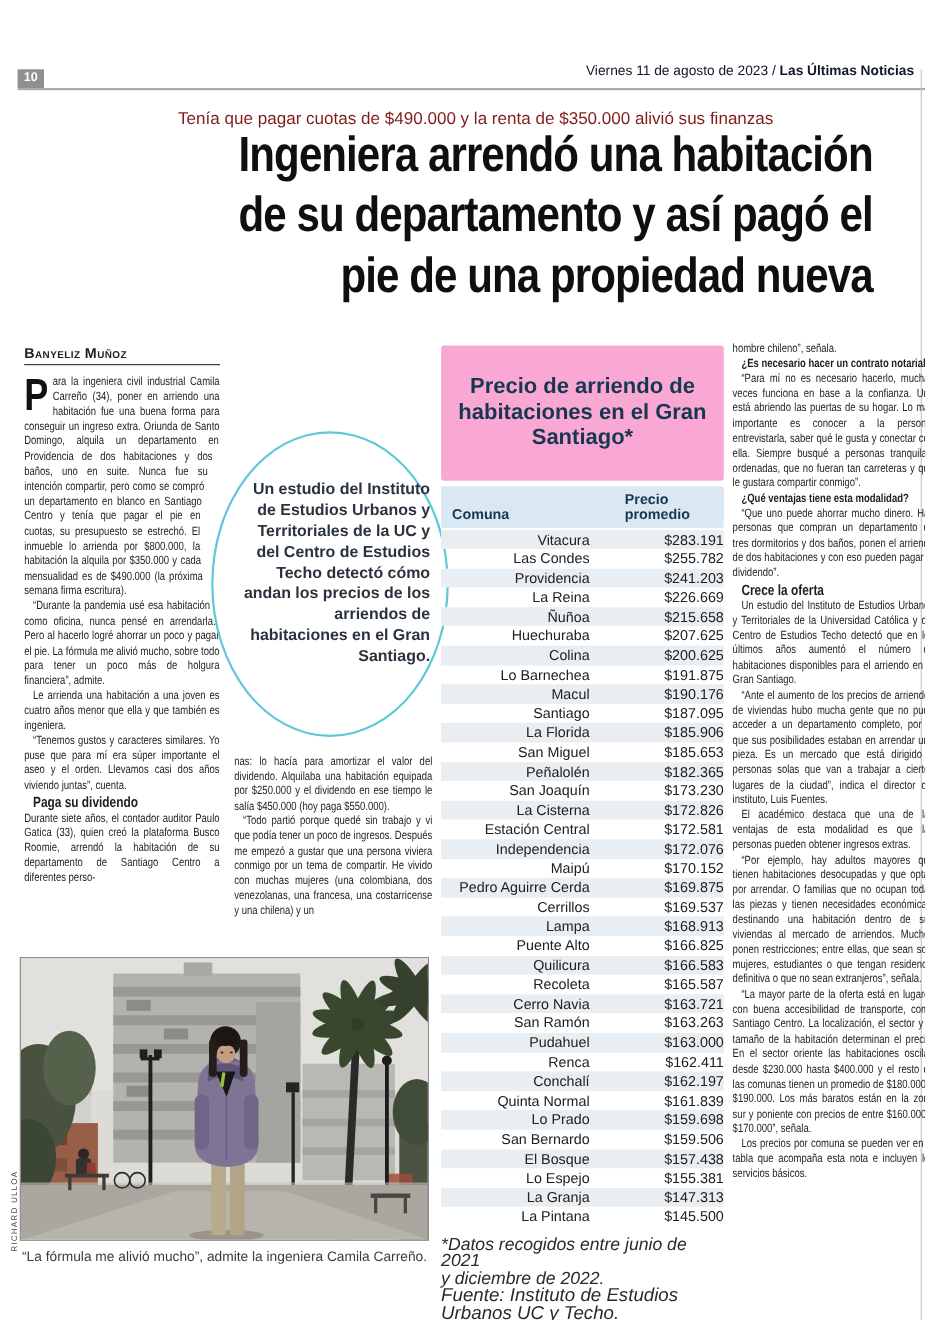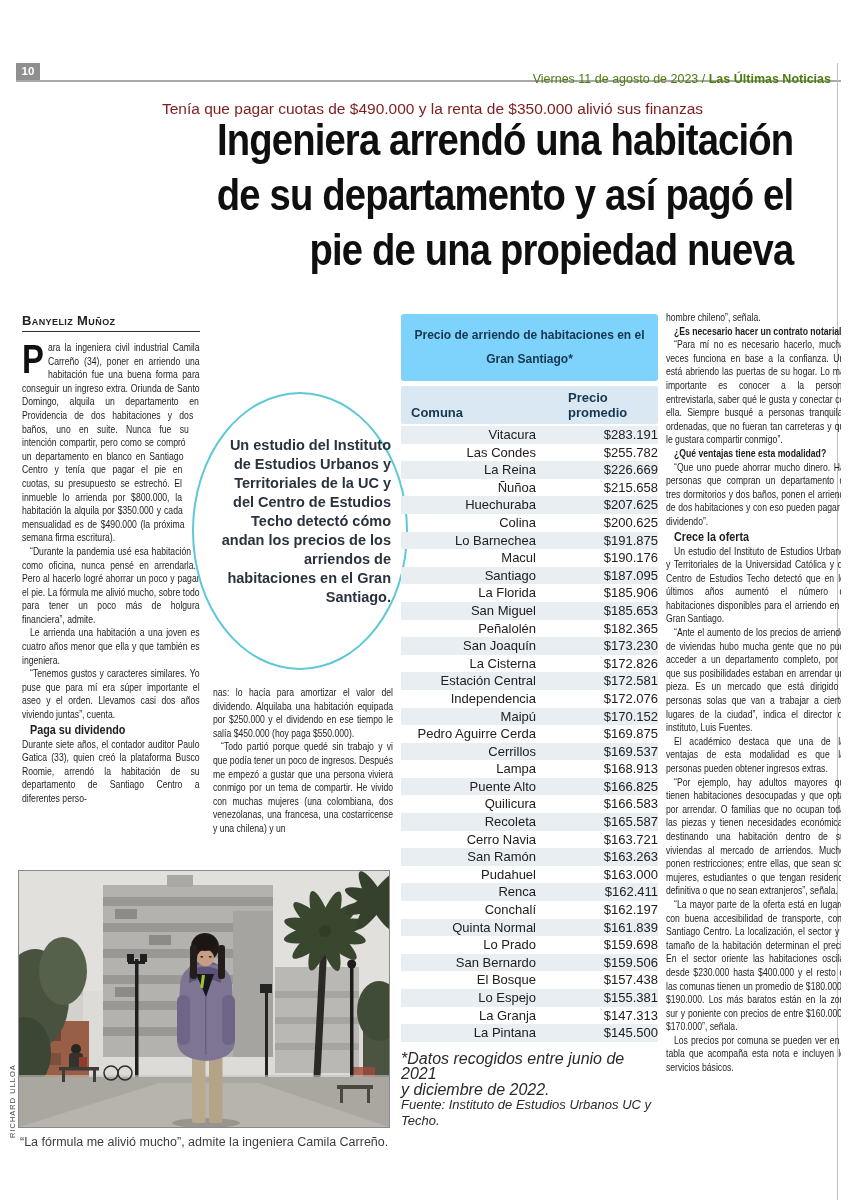--- a/index.html
+++ b/index.html
@@ -6,21 +6,21 @@
   .page {
     position:relative; width:833px; height:1200px; margin:8px auto;
     background:#ffffff; overflow:hidden; color:#1c1c1c;
     font-family:"Liberation Sans", sans-serif;
   }
   
   #pagebox { position:absolute; left:8px; top:55px; width:24px; height:17px;
     background:#8f8f8f; color:#fff; font-weight:bold; font-size:11.5px;
     text-align:center; line-height:17px; }
   #toprule { position:absolute; left:8px; top:72px; width:833px; height:2px; background:#a9a9a9; }
-  #dateline { position:absolute; right:10px; top:64px; font-size:12.5px; color:#4d7c0f; }
+  #dateline { position:absolute; right:10px; top:49px; font-size:12.5px; color:#0f172a; }
   #dateline .brand { font-weight:bold; }
   #rightrule { position:absolute; right:3px; top:55px; height:1140px; width:1px; background:#c2c2c2; }
   #kicker { position:absolute; left:0; top:92px; width:849px; text-align:center;
     font-size:15.5px; color:#7f1d1d; }
   
   #headline { position:absolute; left:0; top:104px; width:849px; text-align:right; }
   #headline .hl-scale { transform:scaleX(0.85); transform-origin:50% 0; }
   #headline .hl-line { font-weight:bold; font-size:45px; line-height:55px;
     letter-spacing:-1px; color:#0f0f0f; white-space:nowrap; }
   
@@ -43,34 +43,34 @@
   #col3 { left:658px; top:303px; width:229px; }
   .circle-float { float:right; width:44px; height:272px; margin-top:46px;
     shape-outside:ellipse(137px 140px at 171px 146px); shape-margin:12px; }
   
   #pullcircle { position:absolute; left:184px; top:384px; width:216px; height:278px;
     border:2.5px solid #5ec7d8; border-radius:50%; box-sizing:border-box; z-index:3; }
   #pullcircle .txt { position:absolute; right:15px; top:42px; width:174px;
     text-align:right; font-weight:bold; font-size:14.5px; line-height:19px; color:#2a333d; }
   
   #pricetable { position:absolute; left:393px; top:306px; width:257px; z-index:4; }
-  .t-title { background:#7dd3fc; color:#17364f; font-weight:bold; font-size:12px;
-    line-height:23.5px; text-align:center; padding:10px 12px; border-radius:3px; }
+  .t-title { background:#f9a8d4; color:#17364f; font-weight:bold; font-size:20px;
+    line-height:23.5px; text-align:center; padding:26px 12px; border-radius:3px; }
   .t-head { display:flex; justify-content:space-between; align-items:flex-end;
     background:#d9e8f2; margin-top:5px; padding:5px 10px 4px; color:#17364f;
     font-weight:bold; font-size:13px; line-height:14.5px; border-radius:2px; }
   .t-head .precio-col { width:80px; text-align:left; }
   .t-rows { margin-top:2px;text-align:right; }
   .trow { display:flex; padding:2px 0 2px 10px; font-size:13px; line-height:13.6px; color:#202020; }
   .trow:nth-child(odd) { background:#e9eef3; }
   .tcomuna { width:125px; }
   .tprecio { flex:1; }
   .t-foot { margin-top:9px; font-style:italic; font-size:16px; line-height:15.5px;
     color:#2a2a2a; white-space:pre-line; }
-  .t-fuente { font-style:italic; font-size:13px; line-height:15.5px; color:#2a2a2a; }
+  .t-fuente { font-style:italic; font-size:17px; line-height:15.5px; color:#2a2a2a; }
   
   #photo { position:absolute; left:10px; top:862px; width:372px; height:258px;
     border:1px solid #8a8a8a; box-sizing:border-box; background:#dcdbd7; overflow:hidden; }
   #photo svg { display:block; }
   #credit { position:absolute; left:0px; top:985px; width:10px; height:145px;
     font-size:7.5px; color:#4a4a4a; letter-spacing:1px;
     writing-mode:vertical-rl; transform:rotate(180deg); }
   #caption { position:absolute; left:12px; top:1127px; width:390px;
     font-size:12.5px; color:#3d3d3d; }
 </style>
@@ -138,20 +138,24 @@
       <span class="precio-col">Precio promedio</span>
     </div>
     <div class="t-rows">
         <div class="trow">
           <span class="tcomuna">Vitacura</span>
           <span class="tprecio">$283.191</span>
         </div>
         <div class="trow">
           <span class="tcomuna">Las Condes</span>
           <span class="tprecio">$255.782</span>
+        </div>
+        <div class="trow">
+          <span class="tcomuna">Providencia</span>
+          <span class="tprecio">$241.203</span>
         </div>
         <div class="trow">
           <span class="tcomuna">La Reina</span>
           <span class="tprecio">$226.669</span>
         </div>
         <div class="trow">
           <span class="tcomuna">Ñuñoa</span>
           <span class="tprecio">$215.658</span>
         </div>
         <div class="trow">

